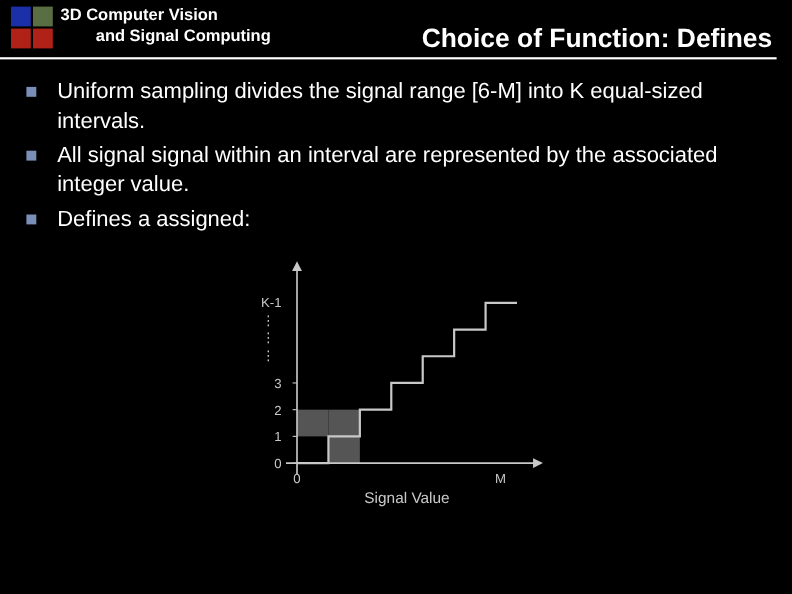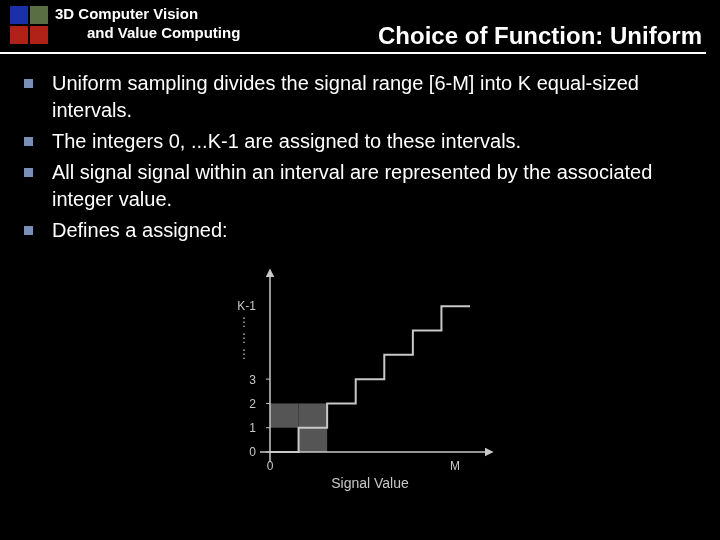--- a/index.html
+++ b/index.html
@@ -100,29 +100,28 @@
 
   <div class="header">
     <div class="logo-squares">
       <div class="sq sq1"></div>
       <div class="sq sq2"></div>
       <div class="sq sq3"></div>
       <div class="sq sq4"></div>
     </div>
     <div class="course-title">
       <div>3D Computer Vision</div>
-      <div class="line2">and Value Computing</div>
+      <div class="line2">and Signal Computing</div>
     </div>
-    <div class="slide-title">Choice of Function: Uniform</div>
+    <div class="slide-title">Choice of Function: Defines</div>
   </div>
 
   <div class="body">
     <ul class="bullets">
       <li>Uniform sampling divides the signal range [6-M] into K equal-sized intervals.</li>
-      <li>The integers 0, ...K-1 are assigned to these intervals.</li>
       <li>All signal signal within an interval are represented by the associated integer value.</li>
       <li>Defines a assigned:</li>
     </ul>
 
     <div class="chart-wrap">
       <svg class="chart" width="300" height="230" viewBox="0 0 300 230">
 
         <defs>
           <marker id="arr" viewBox="0 0 10 10" refX="6" refY="5" markerWidth="6" markerHeight="6" orient="auto-start-reverse">
             <path d="M 0 0 L 10 5 L 0 10 z" fill="#c8c8c8"></path>

